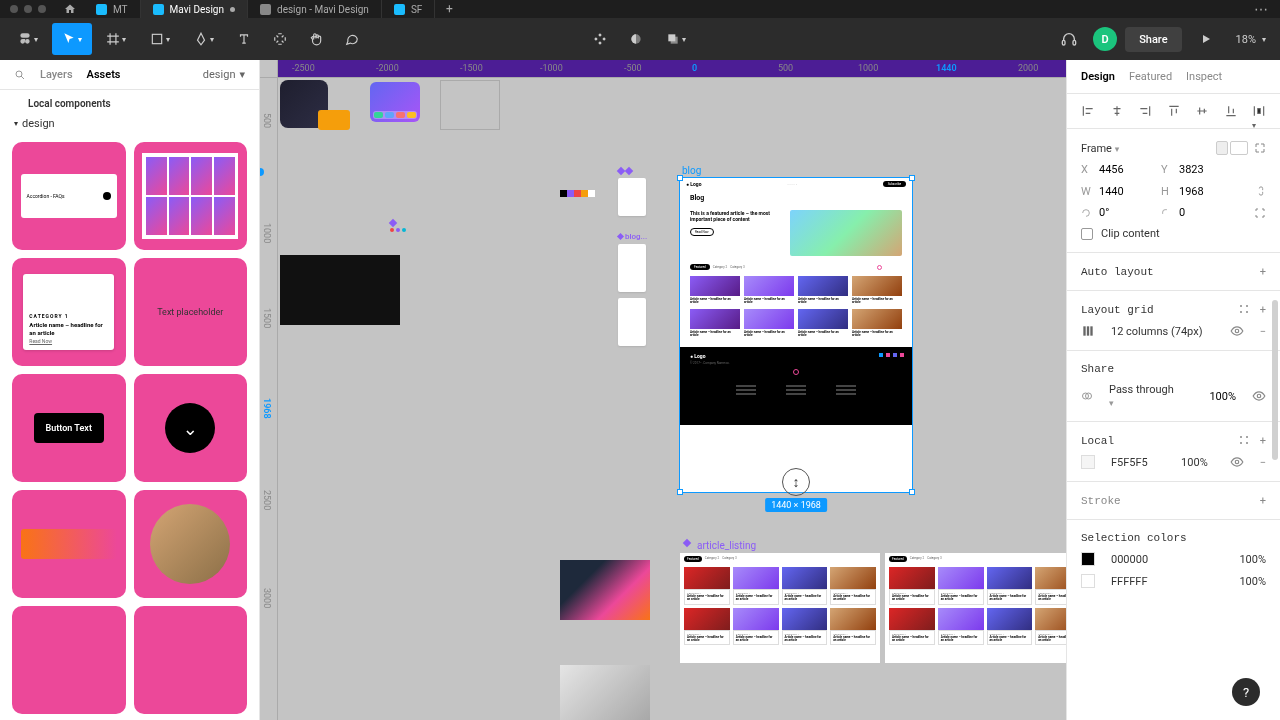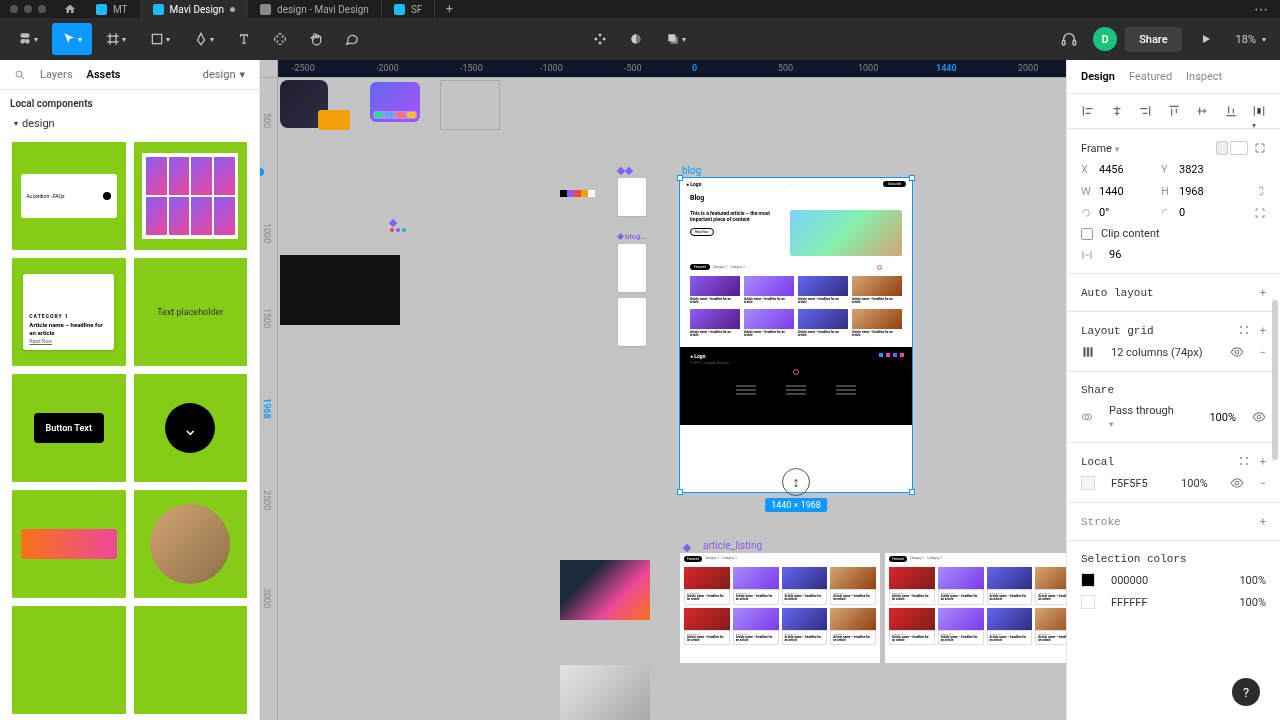--- a/index.html
+++ b/index.html
@@ -36,43 +36,43 @@
 
 .left-panel { width: 260px; background: #fff; display: flex; flex-direction: column; border-right: 1px solid #e5e5e5; }
 .lp-tabs { display: flex; align-items: center; padding: 8px 14px; gap: 14px; border-bottom: 1px solid #e5e5e5; }
 .lp-search-ico { color: #999; }
 .lp-tab { font-size: 11px; color: #888; font-weight: 500; }
 .lp-tab.active { color: #000; font-weight: 600; }
 .lp-page { margin-left: auto; font-size: 11px; color: #666; display: flex; align-items: center; gap: 4px; }
 .lp-searchrow { display: flex; align-items: center; padding: 8px 14px; gap: 10px; }
 .lp-searchrow input { border: none; outline: none; flex: 1; font-size: 11px; color: #666; }
 .lp-icobtn { color: #888; }
-.lp-section-hdr { font-size: 10px; font-weight: 600; padding: 8px 10px 4px; color: #333; }
+.lp-section-hdr { font-size: 10px; font-weight: 600; padding: 8px 28px 4px; color: #333; }
 .lp-tree { padding: 4px 14px; font-size: 11px; color: #333; display: flex; align-items: center; gap: 4px; }
 .lp-tree-caret { font-size: 8px; }
 .asset-grid { padding: 8px 12px; display: grid; grid-template-columns: 1fr 1fr; gap: 8px; overflow-y: auto; }
-.asset { background: #84cc16; border-radius: 1px; height: 108px; display: flex; align-items: center; justify-content: center; position: relative; overflow: hidden; }
+.asset { background: #ec4899; border-radius: 10px; height: 108px; display: flex; align-items: center; justify-content: center; position: relative; overflow: hidden; }
 .asset-card1 { background: #fff; width: 80%; height: 70%; border-radius: 3px; box-shadow: 0 1px 3px rgba(0,0,0,0.15); font-size: 6px; padding: 6px; display: flex; flex-direction: column; justify-content: flex-end; gap: 2px; }
 .asset-card1 .cat { font-size: 5px; font-weight: 700; letter-spacing: 1px; }
 .asset-card1 .hl { font-size: 6px; font-weight: 700; line-height: 1.2; }
 .asset-card1 .rn { font-size: 5px; text-decoration: underline; color: #666; }
 .asset-text { font-size: 9px; color: #333; }
 .asset-btn { background: #000; color: #fff; padding: 10px 12px; border-radius: 4px; font-size: 9px; font-weight: 600; }
 .asset-circle { width: 50px; height: 50px; border-radius: 50%; background: #000; display: flex; align-items: center; justify-content: center; color: #fff; font-size: 18px; }
 .asset-accordion { background: #fff; width: 85%; height: 40%; border-radius: 3px; display: flex; align-items: center; padding: 0 6px; font-size: 5px; justify-content: space-between; }
 .asset-accordion .dot { width: 8px; height: 8px; border-radius: 50%; background: #000; }
 .asset-thumbs { width: 85%; height: 80%; background: #fff; display: flex; flex-direction: column; gap: 2px; padding: 4px; }
 .asset-thumbs-row { display: flex; gap: 2px; flex: 1; }
 .asset-thumbs-row div { flex: 1; background: linear-gradient(135deg, #8b5cf6, #ec4899); }
 .asset-photo { width: 80px; height: 80px; border-radius: 50%; background: linear-gradient(135deg, #d4a574, #8b6f47); }
 .asset-gradient { width: 85%; height: 30px; background: linear-gradient(90deg, #f97316, #ec4899); border-radius: 3px; }
 
 
 .canvas-wrap { flex: 1; position: relative; background: #c4c4c4; overflow: hidden; }
-.ruler-h { position: absolute; top: 0; left: 18px; right: 0; height: 18px; background: #0f172a; display: flex; font-size: 9px; color: #888; border-bottom: 1px solid #aaa; z-index: 5; text-decoration: underline; }
+.ruler-h { position: absolute; top: 0; left: 18px; right: 0; height: 18px; background: #4c1d95; display: flex; font-size: 9px; color: #888; border-bottom: 1px solid #aaa; z-index: 5; text-decoration: underline; }
 .ruler-h .tick { position: absolute; top: 3px; }
 .ruler-h .hl { color: #0d99ff; font-weight: 600; }
 .ruler-v { position: absolute; top: 18px; left: 0; bottom: 0; width: 18px; background: #c4c4c4; border-right: 1px solid #aaa; z-index: 5; }
 .ruler-v .tick { position: absolute; left: 2px; font-size: 9px; color: #888; writing-mode: vertical-rl; }
 .ruler-v .hl { color: #0d99ff; font-weight: 600; }
 .ruler-corner { position: absolute; top: 0; left: 0; width: 18px; height: 18px; background: #c4c4c4; z-index: 6; border-right: 1px solid #aaa; border-bottom: 1px solid #aaa; }
 .guide-dot { position: absolute; top: 108px; left: -4px; width: 8px; height: 8px; border-radius: 50%; background: #0d99ff; z-index: 6; }
 
 .canvas { position: absolute; inset: 0; }
 
@@ -132,21 +132,21 @@
 .blog-footer .ring { position: absolute; left: 50%; top: 22px; transform: translateX(-50%); width: 6px; height: 6px; border: 1px solid #ec4899; border-radius: 50%; }
 .blog-footer .cols { display: flex; gap: 30px; margin-top: 20px; justify-content: center; }
 .blog-footer .col { display: flex; flex-direction: column; gap: 2px; }
 .blog-footer .col div { width: 20px; height: 2px; background: #444; }
 .blog-footer .socials { position: absolute; right: 8px; top: 6px; display: flex; gap: 3px; }
 .blog-footer .socials div { width: 4px; height: 4px; background: #ec4899; }
 .blog-footer .socials div:nth-child(1) { background: #0d99ff; }
 .blog-footer .socials div:nth-child(3) { background: #6366f1; }
 
 
-.al-label { position: absolute; left: 424px; top: 480px; font-size: 10px; color: #8b5cf6; display: flex; align-items: flex-end; gap: 13px; }
+.al-label { position: absolute; left: 424px; top: 480px; font-size: 10px; color: #8b5cf6; display: flex; align-items: flex-start; gap: 7px; }
 .al-frame { position: absolute; left: 420px; top: 493px; width: 200px; height: 110px; background: #fff; }
 .al-frame2 { position: absolute; left: 625px; top: 493px; width: 200px; height: 110px; background: #fff; }
 .al-pills { display: flex; gap: 3px; padding: 3px 4px; }
 .al-pills .p1 { background: #000; color: #fff; padding: 1px 3px; border-radius: 4px; font-size: 3px; }
 .al-pills .p2 { color: #666; font-size: 3px; }
 .al-grid { display: grid; grid-template-columns: repeat(4, 1fr); gap: 3px; padding: 2px 4px; }
 .al-card { display: flex; flex-direction: column; }
 .al-card .img { height: 22px; }
 .al-card .txt { background: #fff; border: 0.5px solid #ddd; padding: 2px; }
 .al-card .txt .c { font-size: 2.5px; color: #888; }
@@ -790,28 +790,20 @@
         <span class="rp-icobtn">
             <svg width="12" height="12" viewBox="0 0 24 24" stroke="currentColor" fill="none" stroke-width="2">
               <path d="M4 8V4h4M20 8V4h-4M4 16v4h4M20 16v4h-4"></path>
             </svg>
           </span>
       </div>
       <div class="rp-check">
           <div class="box"></div>
           <span>Clip content</span>
         </div>
-      <div class="rp-inline">
-        <span style="color:#999">
-            <svg width="12" height="12" viewBox="0 0 24 24" stroke="currentColor" fill="none" stroke-width="2">
-              <path d="M4 4v16M20 4v16M8 12h8"></path>
-            </svg>
-          </span>
-        <input style="border: none; width: 40px; font-size: 11px;" value="96">
-      </div>
     </div>
 
     <div class="rp-section">
       <div class="rp-sec-hdr">
           <span class="rp-sec-title">Auto layout</span>
           <span class="rp-icobtn">+</span>
         </div>
     </div>
 
     <div class="rp-section">

